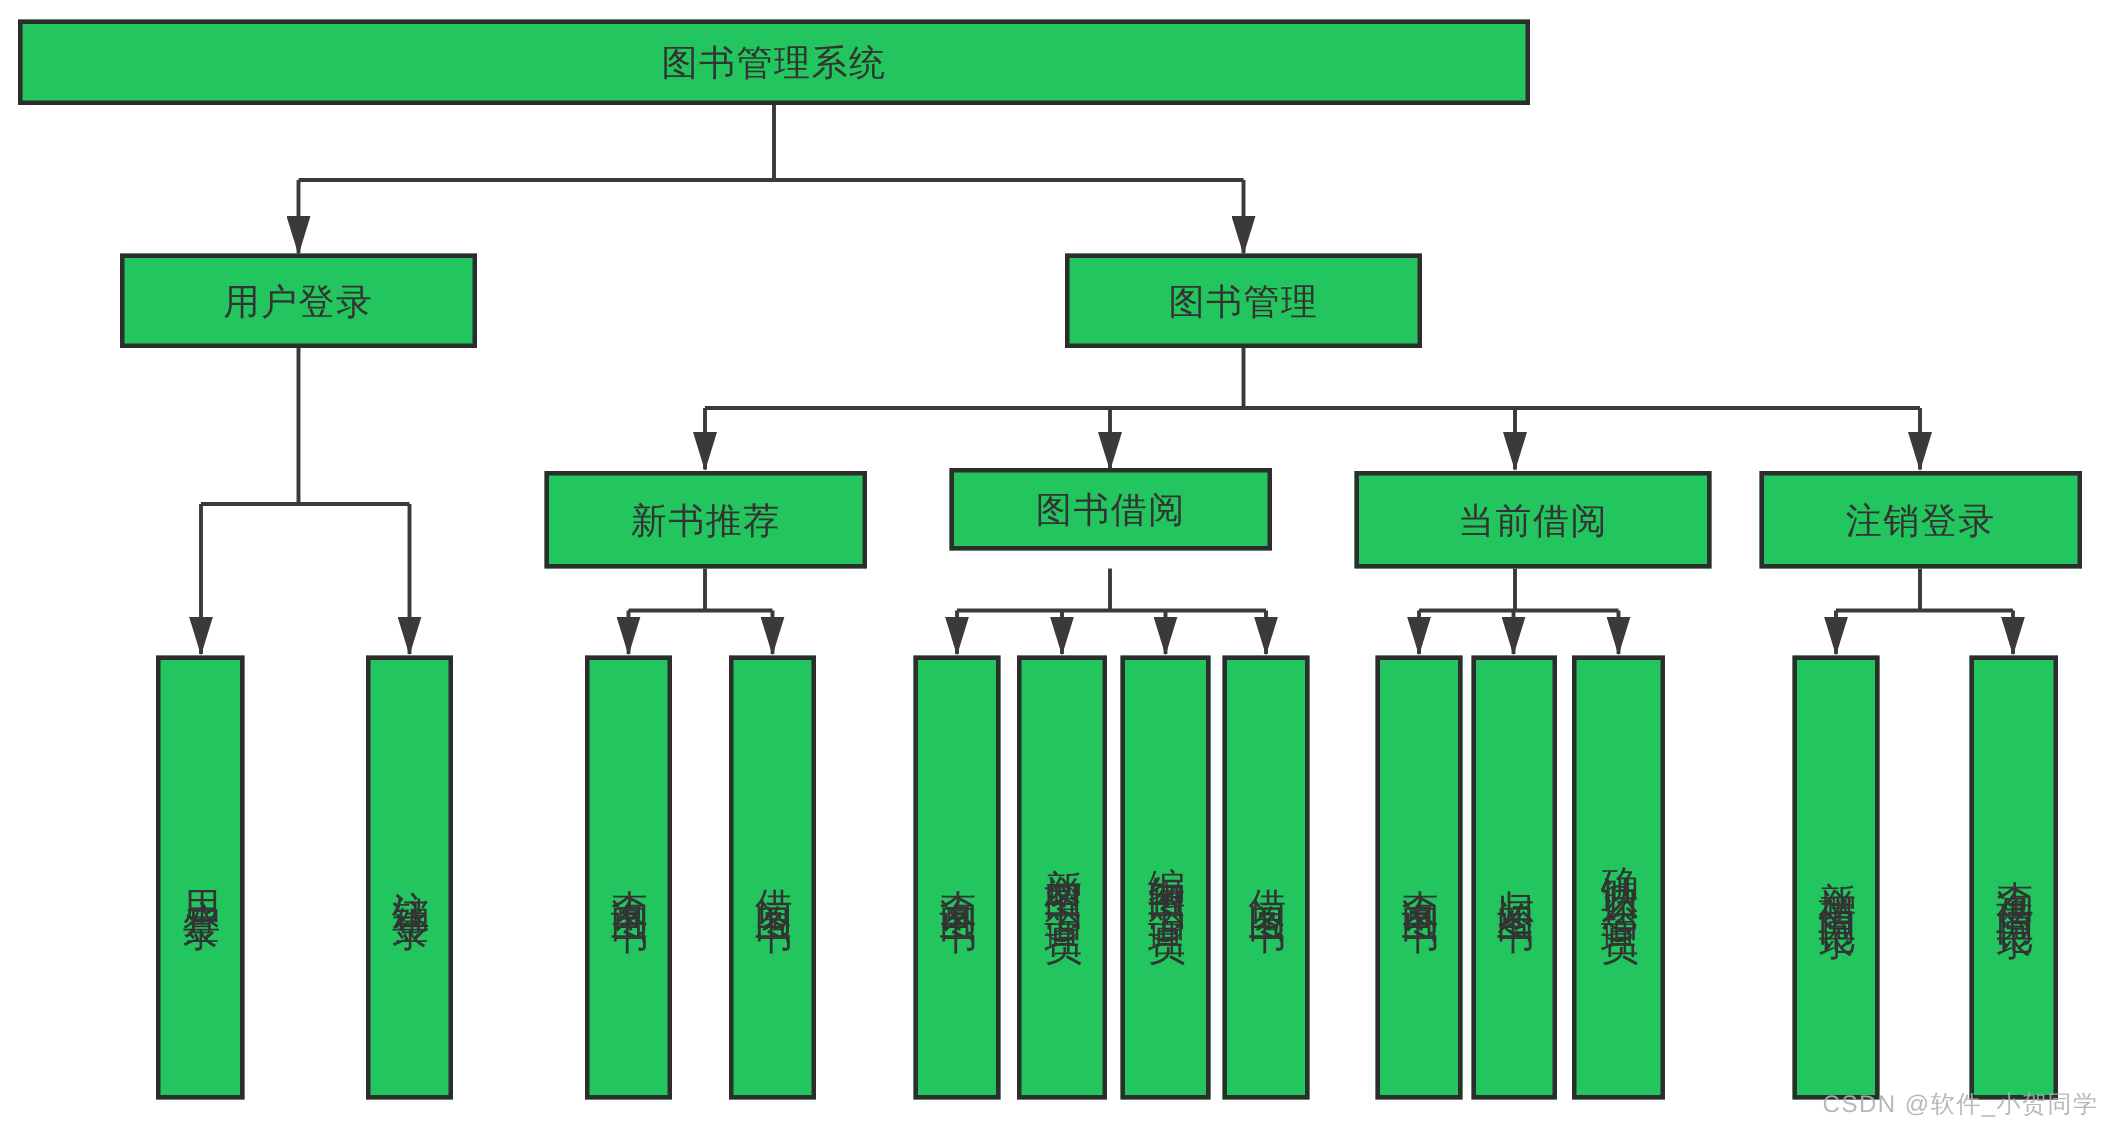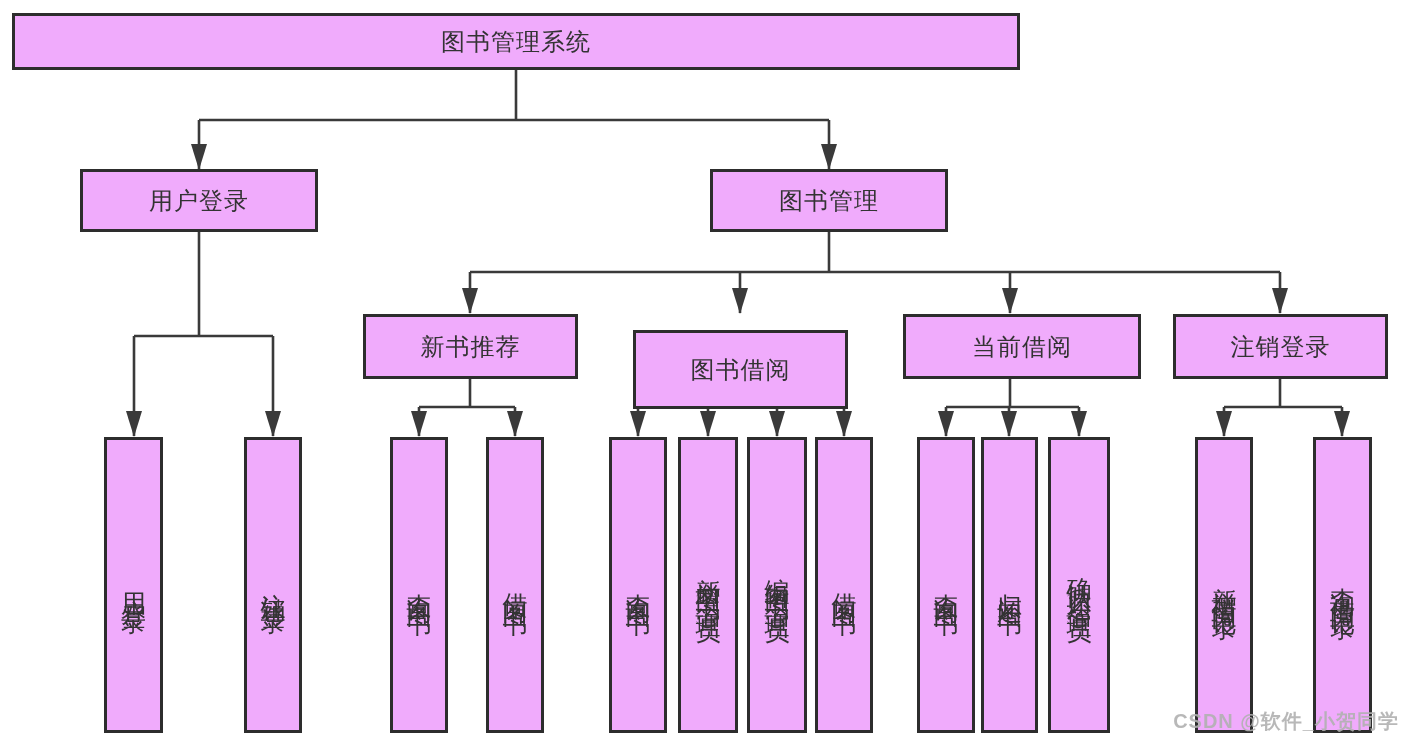--- a/index.html
+++ b/index.html
@@ -17,21 +17,21 @@
   .connectors {
     position: absolute;
     left: 0; top: 0;
     width: 1405px; height: 747px;
     z-index: 1;
   }
 
   .node {
     position: absolute;
     z-index: 2;
-    background: #f0abfc;
+    background: #22c55e;
     border: 3px solid #2d2d2d;
     display: flex;
     align-items: center;
     justify-content: center;
     color: #333333;
   }
   .node .hlabel {
     font-size: 24px;
     letter-spacing: 1px;
     white-space: nowrap;
@@ -43,26 +43,25 @@
     letter-spacing: 6px;
     line-height: 1.15;
     white-space: nowrap;
     color: #333333;
   }
 
   .watermark {
     position: absolute;
     z-index: 3;
     right: 6px;
-    bottom: 12px;
-    font-size: 20px;
+    bottom: 0;
+    font-size: 16px;
     letter-spacing: 1px;
     color: rgba(176,176,176,0.9);
     white-space: nowrap;
-    font-weight: bold;
   }
 </style>
 </head>
 <body>
 
 <div class="stage">
 
   <svg class="connectors" viewBox="0 0 1405 747" xmlns="http://www.w3.org/2000/svg" aria-hidden="true">
     <defs>
       <marker id="arrow" viewBox="0 0 26 16" refX="25" refY="8" markerWidth="26" markerHeight="16" markerUnits="userSpaceOnUse" orient="auto">
@@ -120,21 +119,21 @@
   <div class="node" style="left:80px;top:169px;width:238px;height:63px">
     <span class="hlabel">用户登录</span>
   </div>
   <div class="node" style="left:363px;top:314px;width:215px;height:65px">
     <span class="hlabel">新书推荐</span>
   </div>
 
   <div class="node" style="left:710px;top:169px;width:238px;height:63px">
     <span class="hlabel">图书管理</span>
   </div>
-  <div class="node" style="left:633px;top:330px;width:215px;height:79px">
+  <div class="node" style="left:633px;top:312px;width:215px;height:55px">
     <span class="hlabel">图书借阅</span>
   </div>
   <div class="node" style="left:903px;top:314px;width:238px;height:65px">
     <span class="hlabel">当前借阅</span>
   </div>
   <div class="node" style="left:1173px;top:314px;width:215px;height:65px">
     <span class="hlabel">注销登录</span>
   </div>
 
   <div class="node" style="left:104px;top:437px;width:59px;height:296px">

